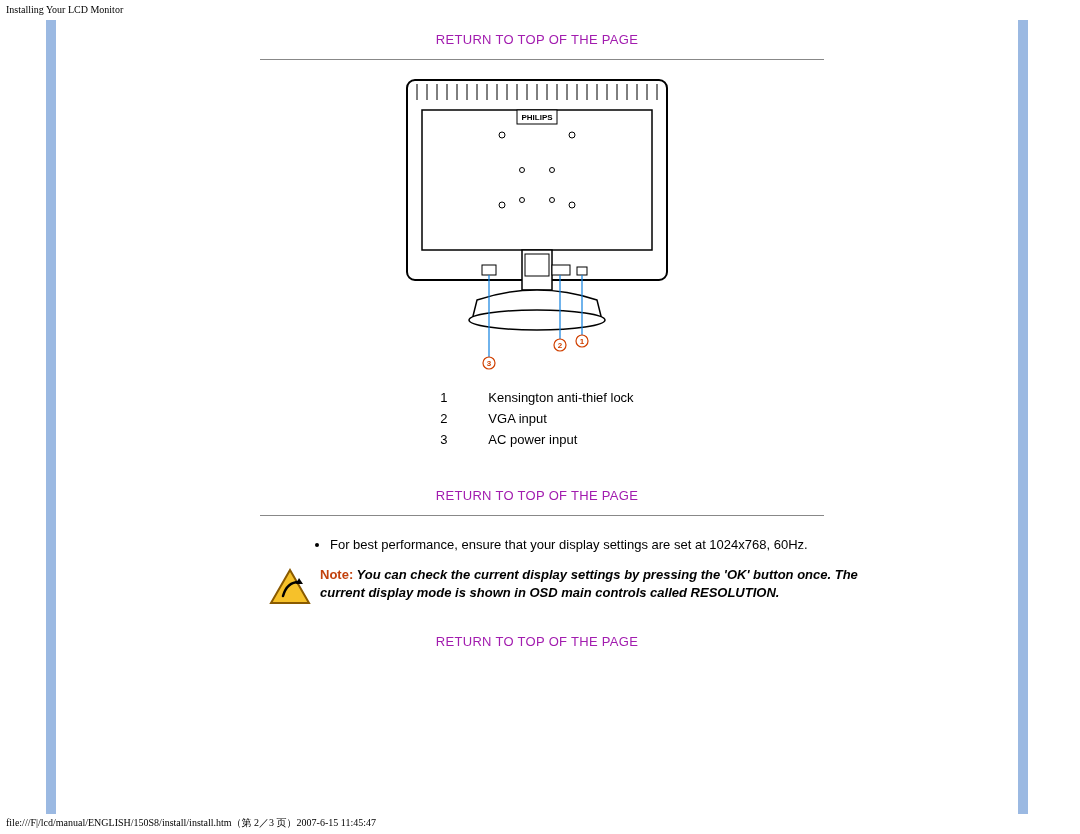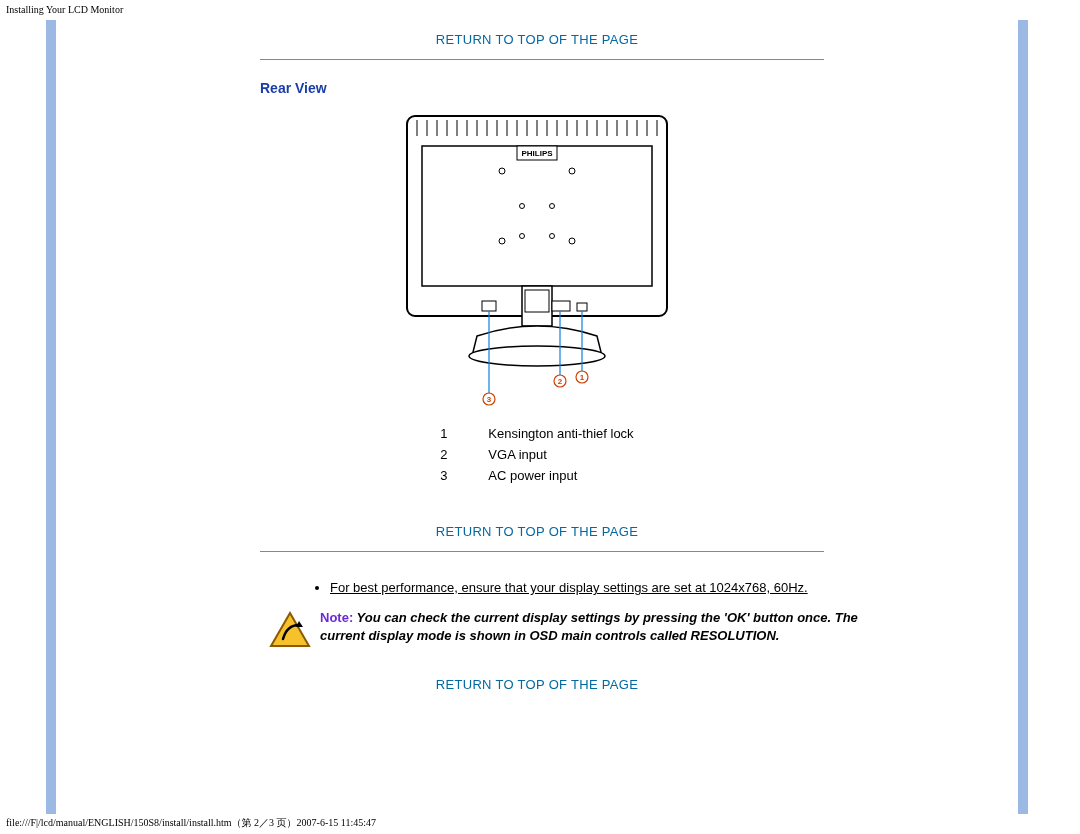--- a/index.html
+++ b/index.html
@@ -53,21 +53,21 @@
     position: absolute;
     top: 20px;
     left: 60px;
     right: 66px;
     bottom: 20px;
     overflow: hidden;
     padding: 0 10px;
   }
   .return-link {
     text-align: center;
-    color: #0369a1;
+    color: #a21caf;
     font-size: 13px;
     margin: 12px 0;
     letter-spacing: 0.3px;
     cursor: pointer;
   }
   hr.sep {
     border: none;
     border-top: 1px solid #888;
     margin: 10px 180px 10px 190px;
   }
@@ -85,22 +85,21 @@
     margin: 14px auto 10px auto;
     border-collapse: collapse;
   }
   table.legend td {
     padding: 3px 10px;
     font-size: 13px;
     vertical-align: top;
   }
   table.legend td.num { width: 28px; }
   .perf-list {
-    margin: 28px 0 0 220px;
-    text-decoration: underline;
+    margin: 21px 0 0 220px;
   }
   .perf-list li { margin-bottom: 6px; }
   .note-row {
     display: flex;
     align-items: flex-start;
     margin: 14px 100px 0 190px;
   }
   .warn-icon-cell {
     flex: 0 0 60px;
     display: flex;
@@ -108,40 +107,39 @@
     align-items: flex-start;
     padding-top: 2px;
   }
   .note-text {
     flex: 1 1 auto;
     font-style: italic;
     font-weight: bold;
     font-size: 13px;
     line-height: 1.35;
   }
-  .note-label { color: #6d28d9; font-style: normal; }
+  .note-label { color: #c2410c; font-style: normal; }
 </style>
 </head>
 <body>
 
 <div class="page-wrapper">
 
   <div class="header-text">Installing Your LCD Monitor</div>
   <div class="footer-text">file:///F|/lcd/manual/ENGLISH/150S8/install/install.htm（第 2／3 页）2007-6-15 11:45:47</div>
 
   <div class="side-bar-left"></div>
   <div class="side-bar-right"></div>
 
   <div class="content">
 
     <div class="return-link">RETURN TO TOP OF THE PAGE</div>
 
     <hr class="sep">
 
-    <div class="section-title">Rear View</div>
 
     <div class="monitor-svg-wrap">
       <svg width="320" height="300" viewBox="0 0 320 300">
 
         <rect x="30" y="10" width="260" height="200" rx="8" ry="8" fill="#fff" stroke="#000" stroke-width="2"></rect>
 
         <rect x="45" y="40" width="230" height="140" fill="#fff" stroke="#000" stroke-width="1.5"></rect>
 
         <g stroke="#000" stroke-width="1">
           <line x1="40" y1="14" x2="40" y2="30"></line>

